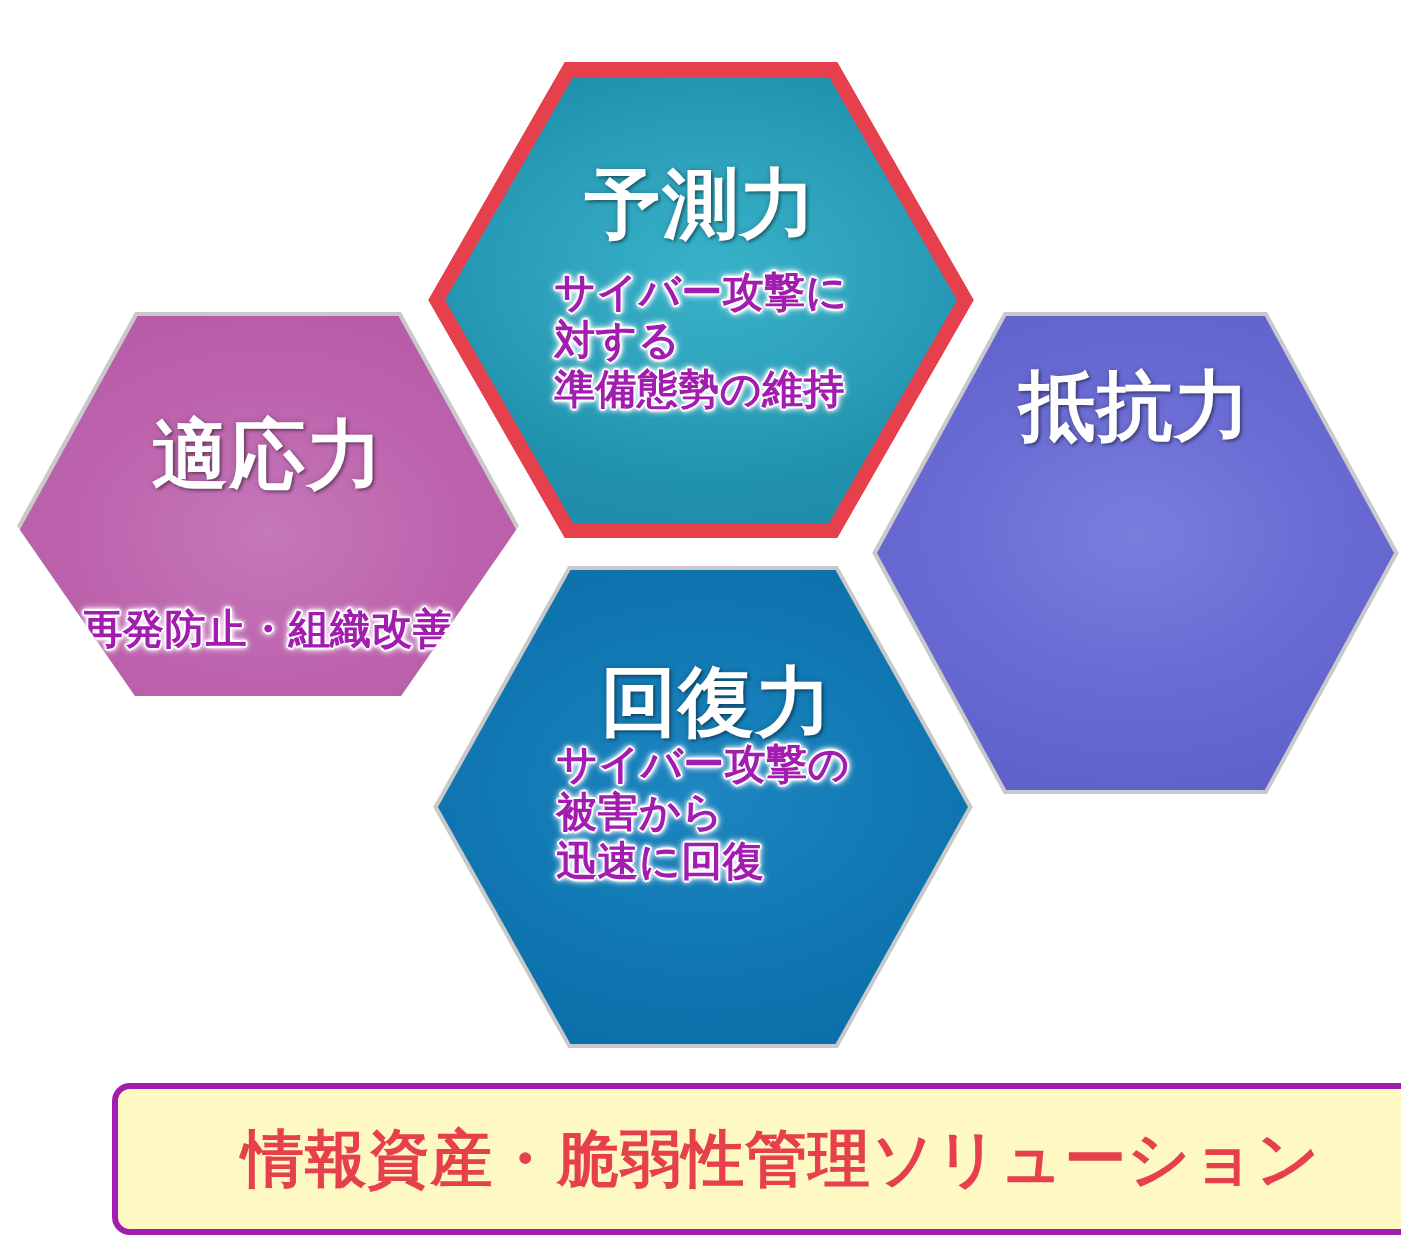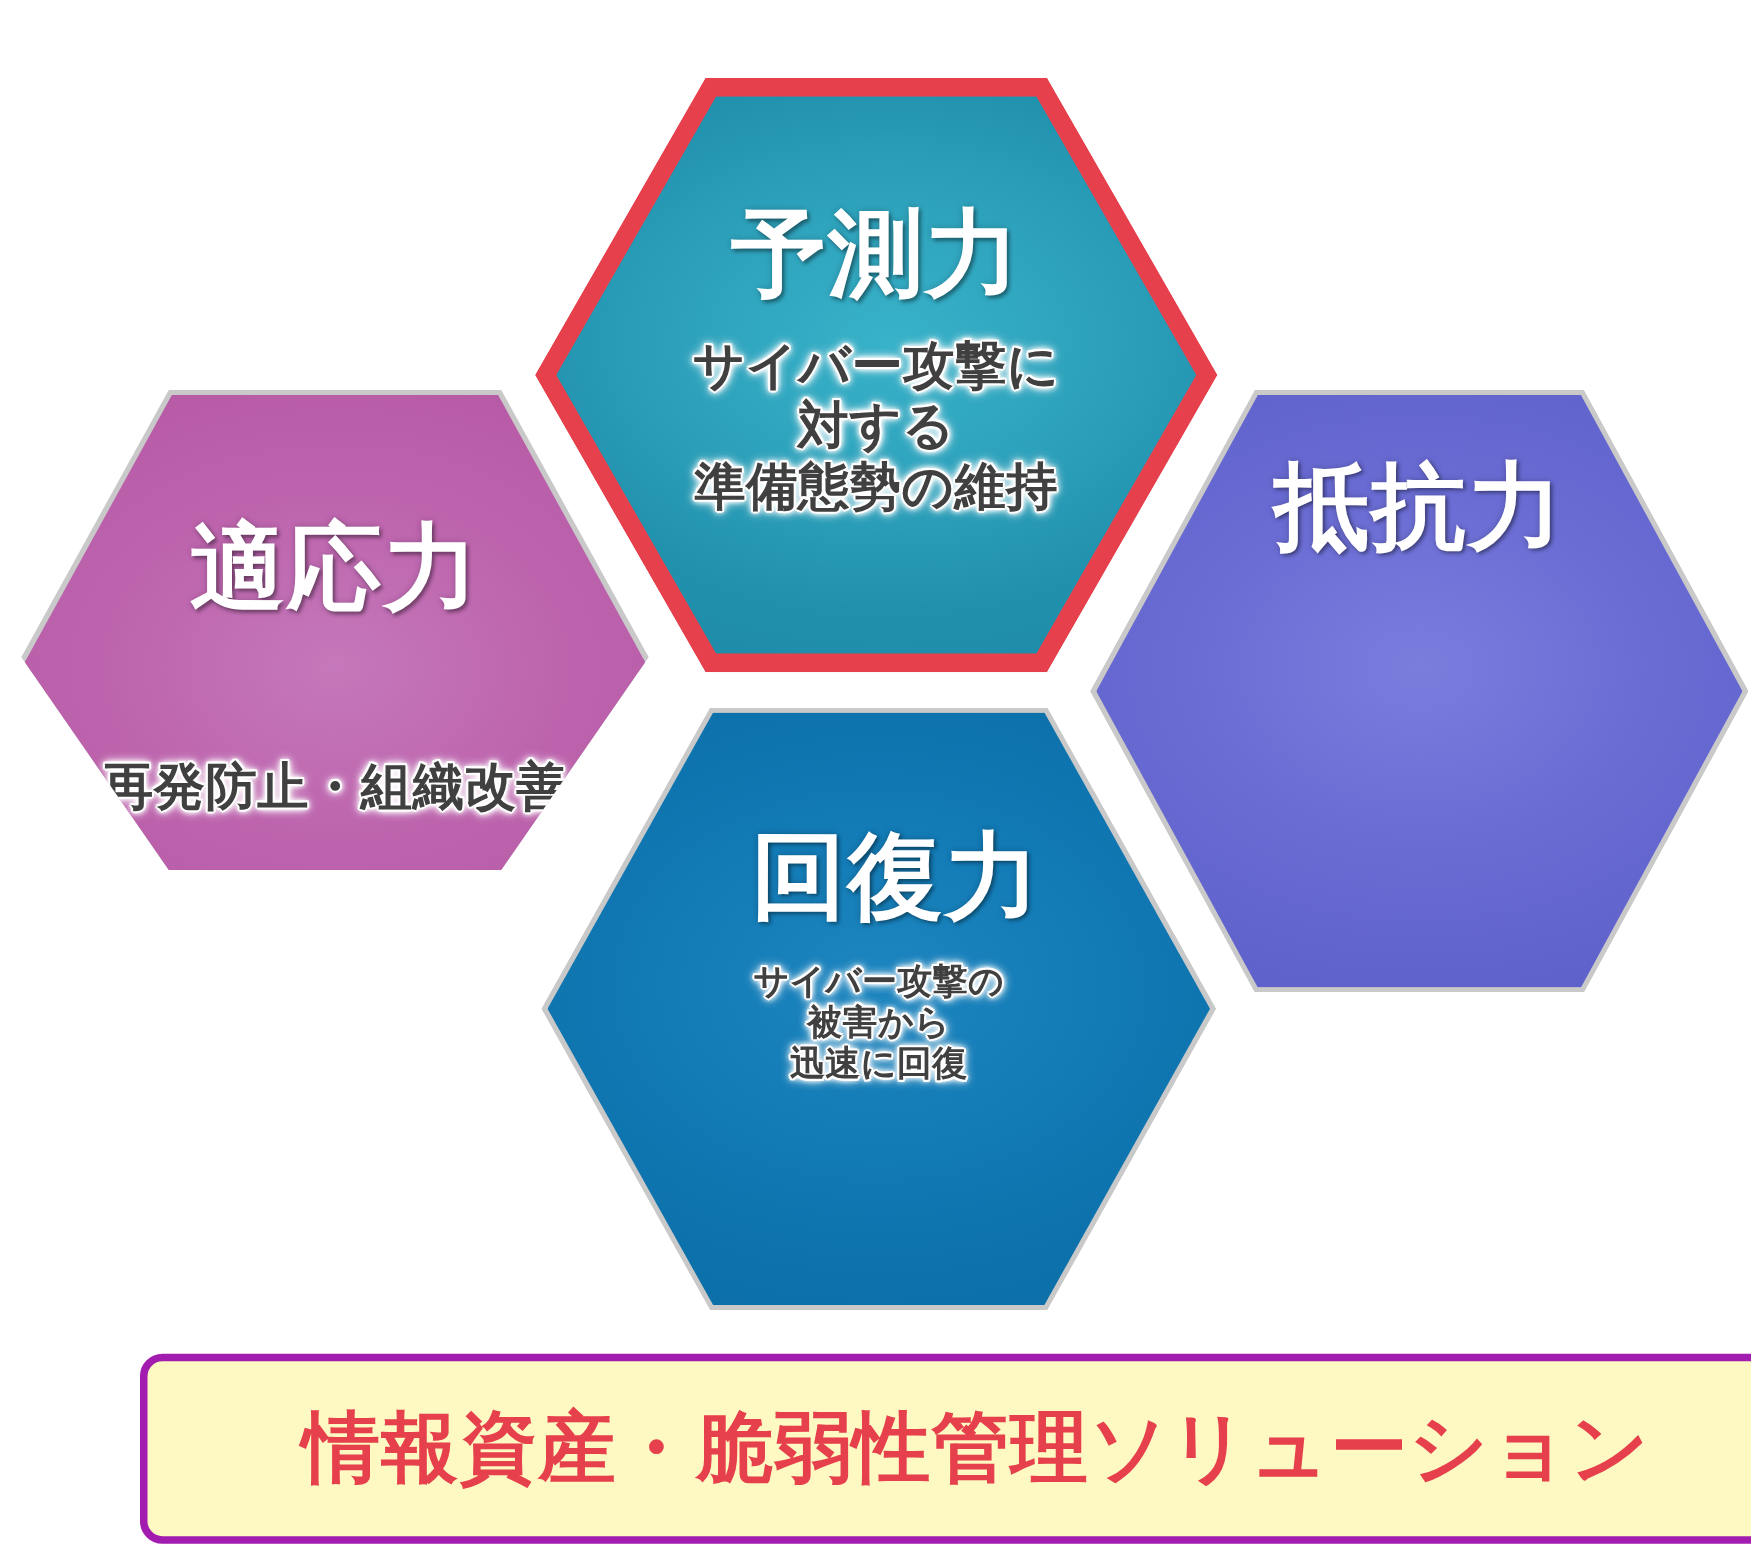--- a/index.html
+++ b/index.html
@@ -60,22 +60,22 @@
     line-height: 1.0;
     letter-spacing: 0.02em;
     text-shadow:
        2px 2px 3px rgba(0,0,0,.35),
        0 0 6px rgba(0,0,0,.20);
     white-space: nowrap;
   }
 
   .hex-desc {
     font-weight: bold;
-    color: #404040;
-    text-align: center;
+    color: #a21caf;
+    text-align: left;
     line-height: 1.18;
     letter-spacing: 0.01em;
     text-shadow:
        0 0 5px #ffffff, 0 0 5px #ffffff, 0 0 5px #ffffff,
        0 0 9px #ffffff, 0 0 9px #ffffff,
        1.6px 0 0 #ffffff, -1.6px 0 0 #ffffff,
        0 1.6px 0 #ffffff, 0 -1.6px 0 #ffffff,
        1.2px 1.2px 0 #ffffff, -1.2px 1.2px 0 #ffffff,
        1.2px -1.2px 0 #ffffff, -1.2px -1.2px 0 #ffffff;
     white-space: pre-line;
@@ -110,21 +110,21 @@
   #hex-teikouryoku .hex-title { font-size: 76px; margin-top: 56px; }
   #hex-teikouryoku .hex-desc  { font-size: 41px; margin-top: 36px; }
 
   
   #hex-kaifukuryoku     { left: 433px; top: 566px; width: 540px; height: 482px; }
   #hex-kaifukuryoku .hex-outer { left:0; top:0; width:540px; height:482px;
                                  background:#c9c9c9; }
   #hex-kaifukuryoku .hex-inner { left:5px; top:4px; width:530px; height:474px;
         background: radial-gradient(ellipse 80% 66% at 50% 46%, #1d86c0 0%, #1179b4 46%, #0c70aa 82%, #0b6ca5 100%); }
   #hex-kaifukuryoku .hex-title { font-size: 76px; margin-top: 98px; margin-left: 28px; }
-  #hex-kaifukuryoku .hex-desc  { font-size: 28px; margin-top: 28px; }
+  #hex-kaifukuryoku .hex-desc  { font-size: 41px; }
 
   
   #banner {
     position: absolute;
     left: 112px;
     top: 1083px;
     width: 1338px;
     height: 152px;
     box-sizing: border-box;
     border: 6px solid #a21caf;

